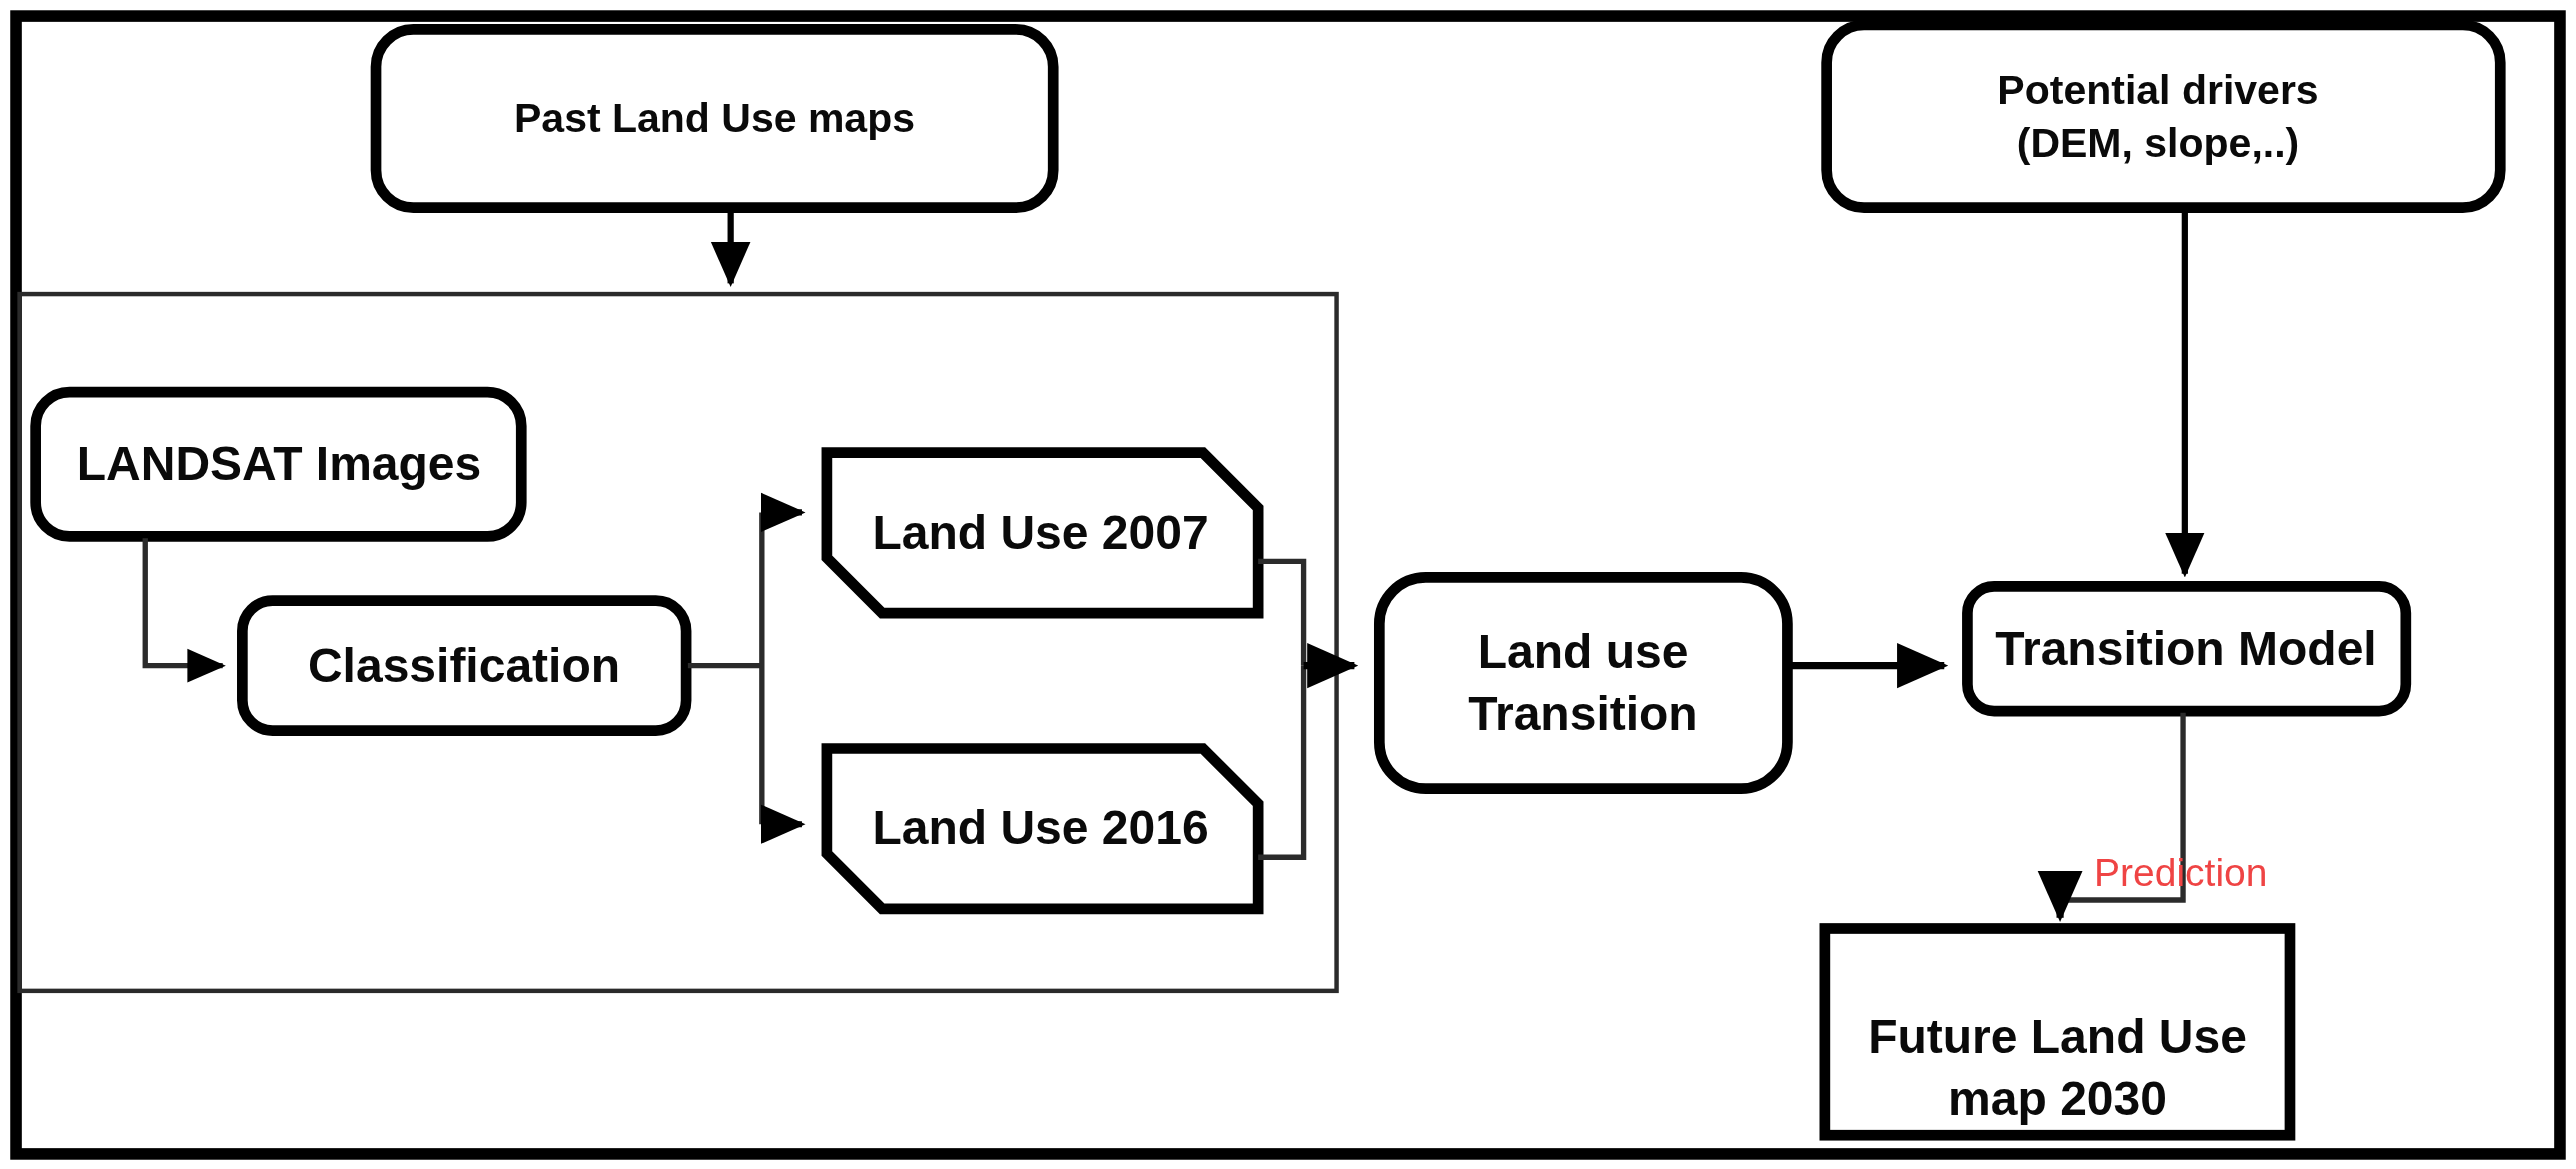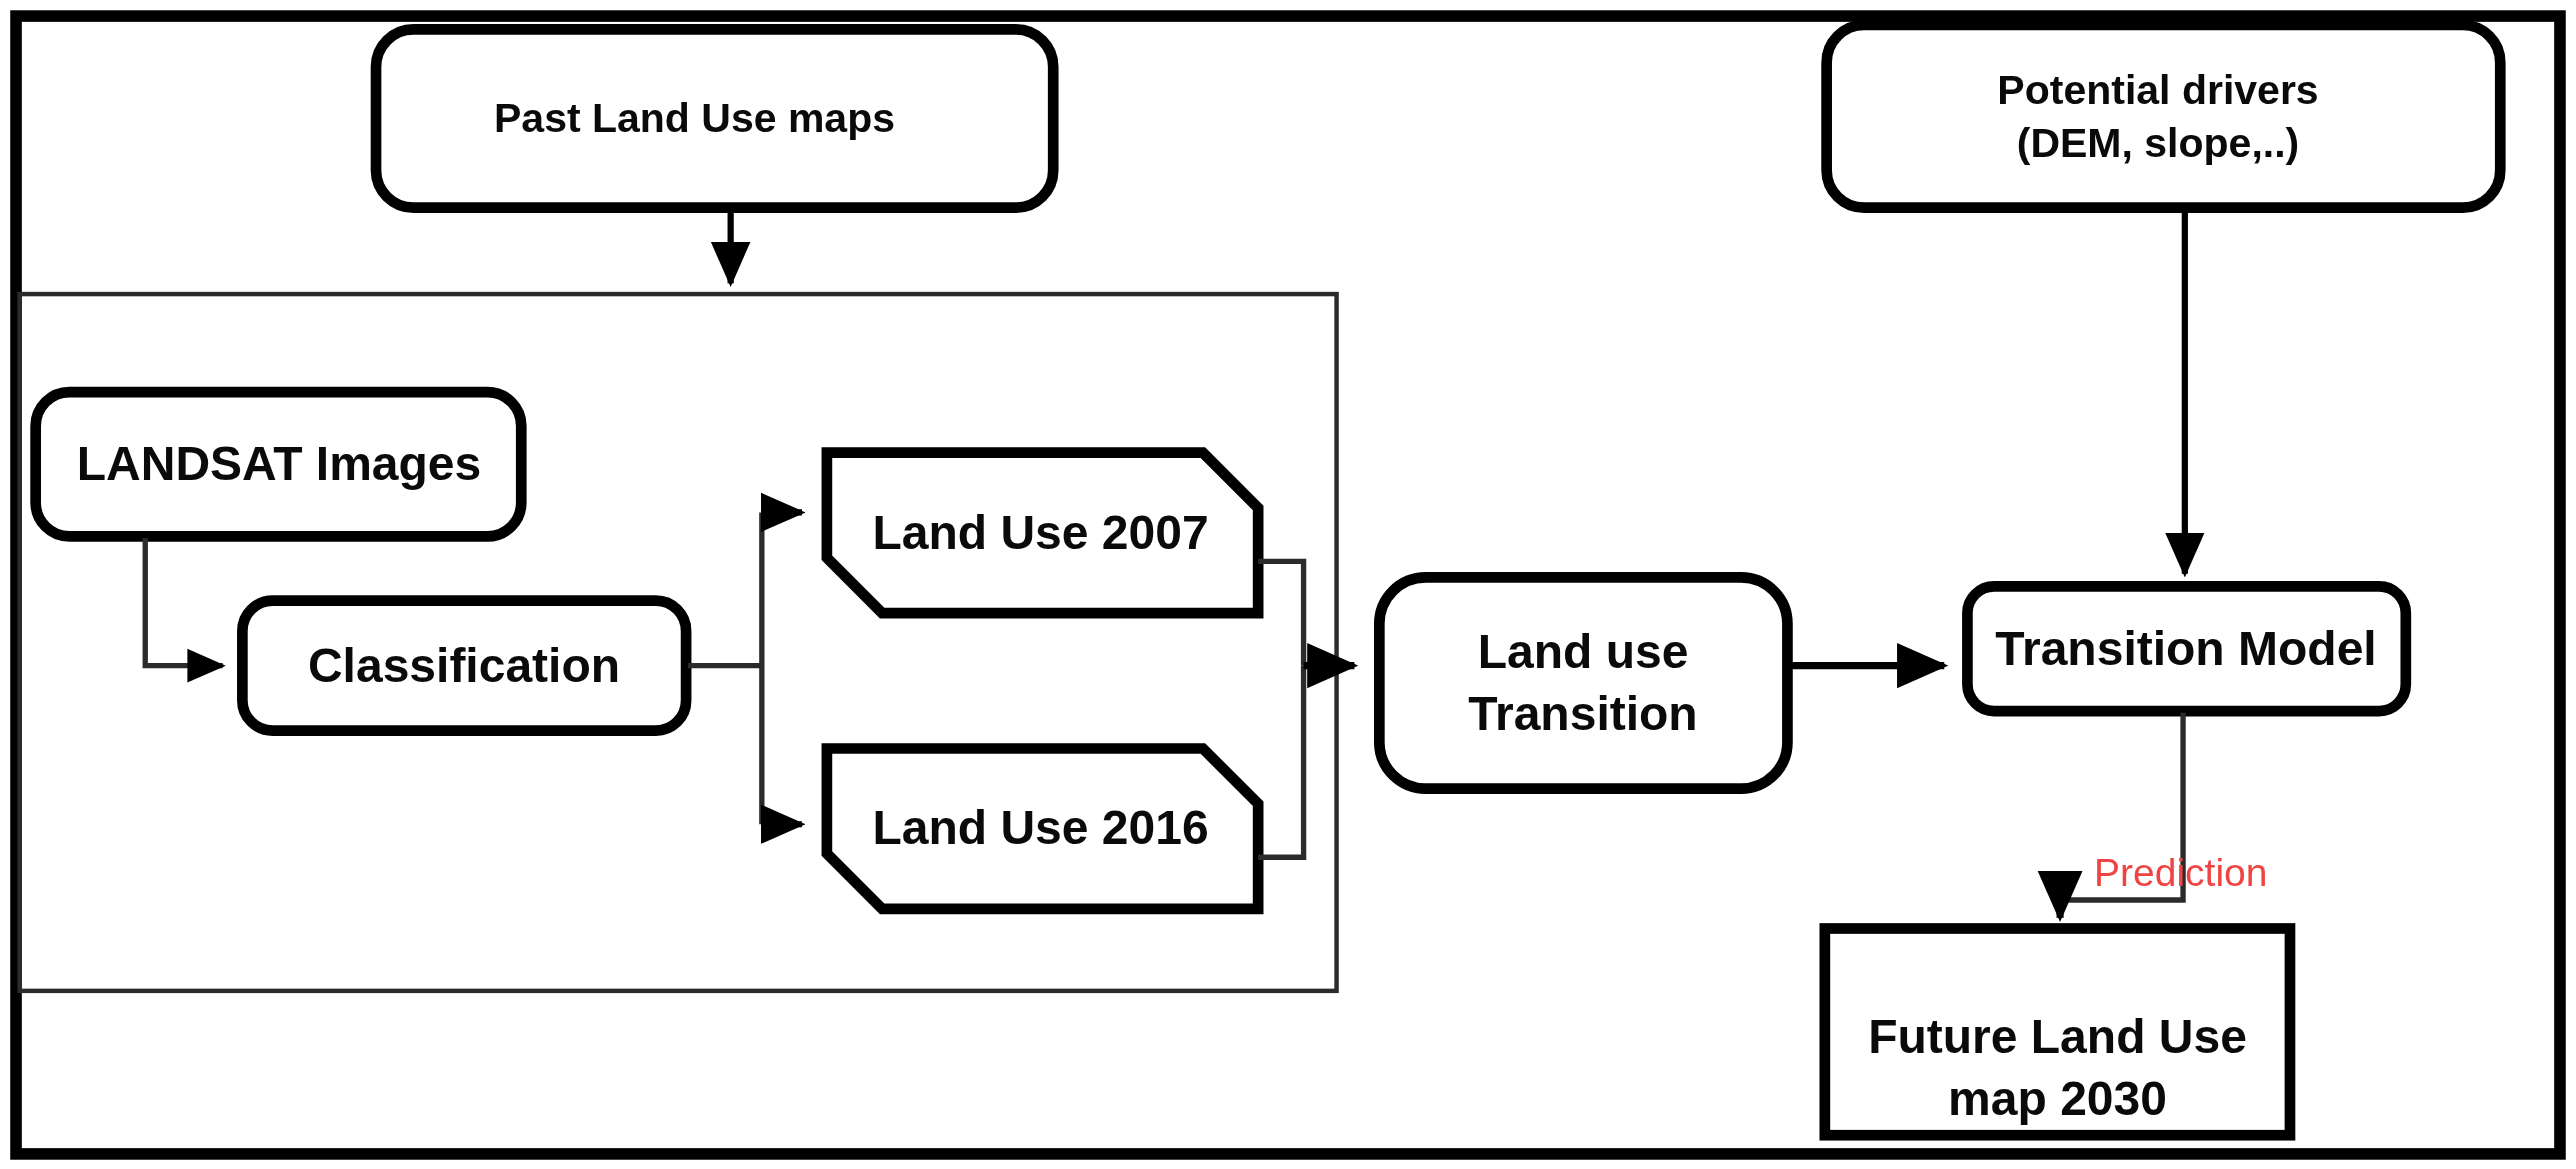--- a/index.html
+++ b/index.html
@@ -100,21 +100,21 @@
     <path d="M 1412 962 L 1463 962 L 1463 747" fill="none" stroke="#2b2b2b" stroke-width="6"></path>
 
     <path d="M 1463 747 L 1520 747" fill="none" stroke="#000000" stroke-width="8" marker-end="url(#arrow-solid)"></path>
 
     <path d="M 2008 747 L 2182 747" fill="none" stroke="#000000" stroke-width="8" marker-end="url(#arrow-solid)"></path>
 
     <path d="M 2450 800 L 2450 1010 L 2312 1010" fill="none" stroke="#2b2b2b" stroke-width="6"></path>
     <path d="M 2312 1010 L 2312 1030" fill="none" stroke="#000000" stroke-width="8" marker-end="url(#arrow-solid)"></path>
   </svg>
 
-  <div class="node-label" style="left:356px; top:29px; width:677px; height:178px;">
+  <div class="node-label" style="left:376px; top:29px; width:677px; height:178px;">
     <span class="lbl-bold fs-big">Past Land Use maps</span>
   </div>
 
   <div class="node-label" style="left:1821px; top:25px; width:674px; height:183px;align-items:center;">
     <span class="lbl-bold fs-big">Potential drivers</span>
     <span class="lbl-regular fs-big">(DEM, slope,..)</span>
   </div>
 
   <div class="node-label" style="left:36px; top:392px; width:486px; height:144px;">
     <span class="lbl-regular fs-mid">LANDSAT Images</span>

